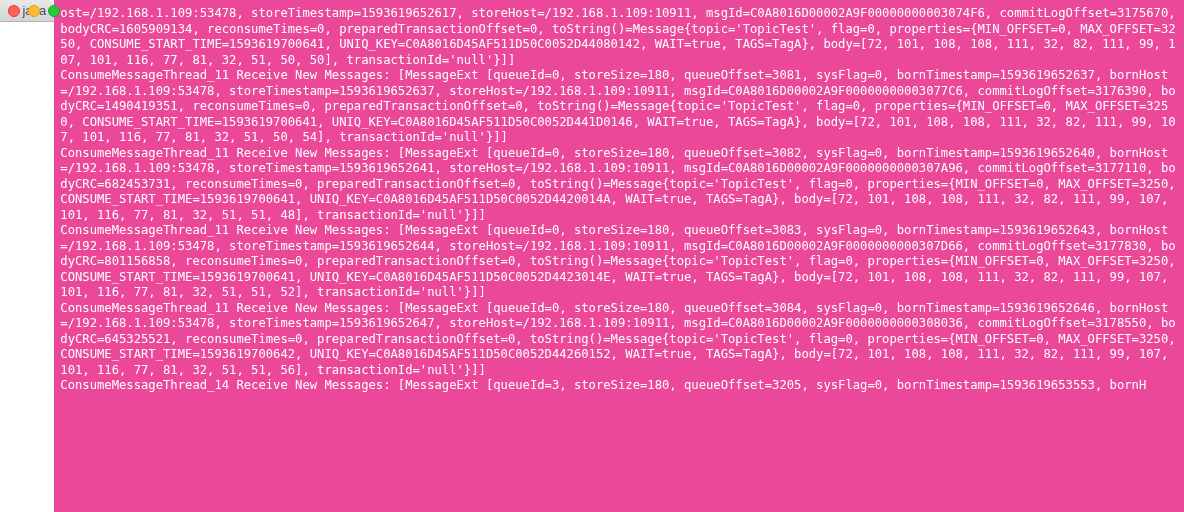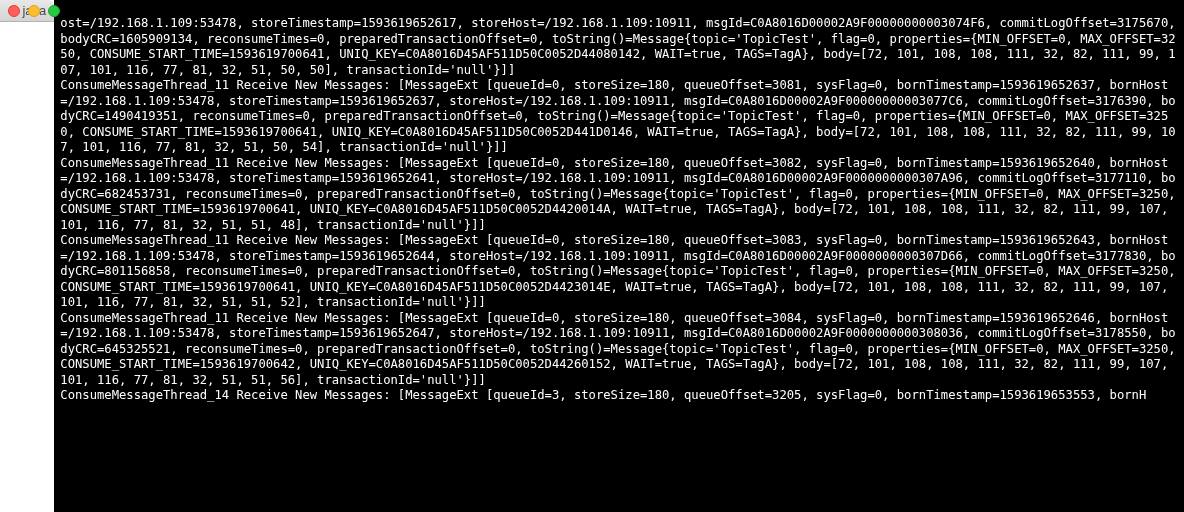--- a/index.html
+++ b/index.html
@@ -42,26 +42,26 @@
     .tl.min   { background: #ffbd2e; border: .5px solid #dfa022; }
     .tl.max   { background: #28c940; border: .5px solid #1fa32e; }
     .title {
       flex: 1;
       text-align: center;
       font-size: 13px;
       color: #4a4a4a;
     }
     .terminal {
       flex: 1;
-      background: #000000;
+      background: #ec4899;
       color: #fff;
       font-family: "Menlo", "Monaco", "Consolas", monospace;
       font-size: 12.2px;
       line-height: 15.5px;
-      padding: 16px 6px;
+      padding: 6px 6px;
       white-space: pre-wrap;
       word-break: break-all;
       overflow: hidden;
     }
   </style>
 </head>
 <body>
 
 <div class="window">
   <div class="titlebar">

